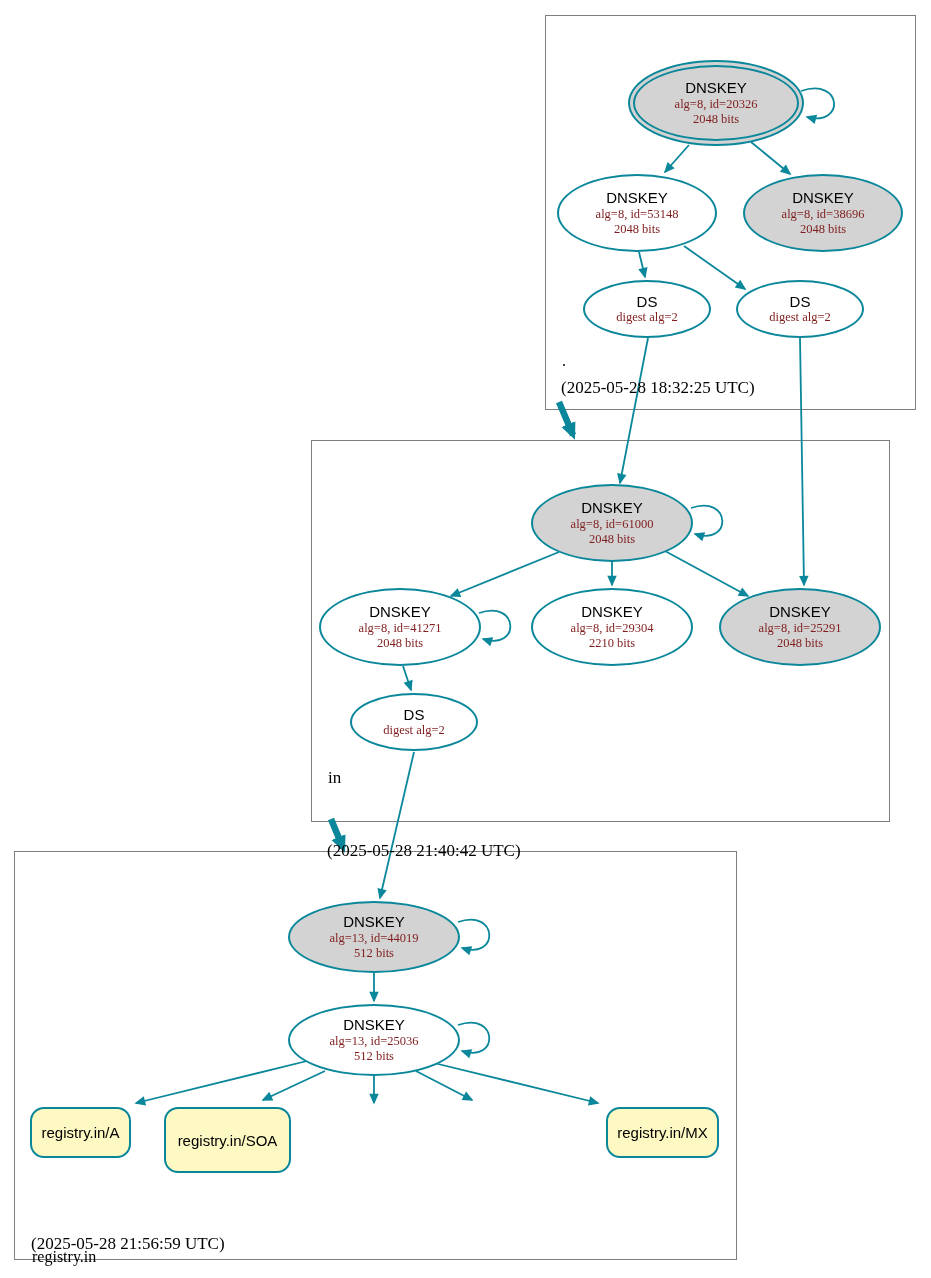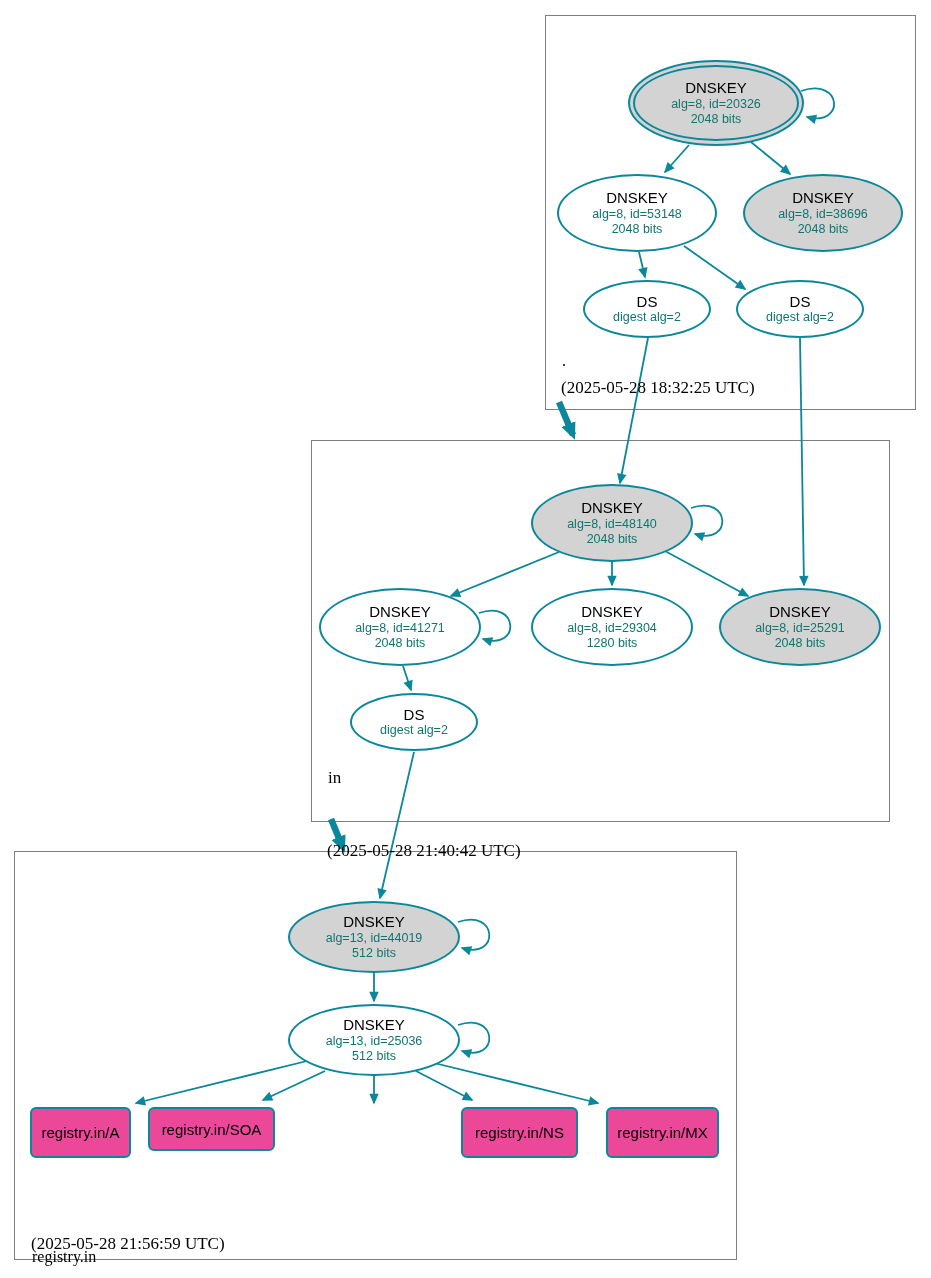--- a/index.html
+++ b/index.html
@@ -6,22 +6,22 @@
   .canvas{position:relative;width:931px;height:1278px;background:#ffffff;
           font-family:"Liberation Sans",sans-serif;overflow:hidden;}
   .zonebox{position:absolute;border:1px solid #7e7e7e;background:transparent;box-sizing:border-box;}
   svg.edges{position:absolute;left:0;top:0;width:931px;height:1278px;pointer-events:none;}
   .node{position:absolute;border:2.5px solid #0a879a;border-radius:50%;
         display:flex;flex-direction:column;align-items:center;justify-content:center;
         text-align:center;box-sizing:border-box;background:#ffffff;z-index:3;}
   .node.gray{background:#d3d3d3;}
   .node.double::before{content:"";position:absolute;inset:3px;border:2px solid #0a879a;border-radius:50%;}
   .nt{font-family:"Liberation Sans",sans-serif;font-size:15px;color:#000;line-height:1.15;z-index:1;}
-  .nd{font-family:Liberation Sans, sans-serif;font-size:12.5px;color:#0f766e;line-height:1.2;z-index:1;}
-  .rrset{position:absolute;border:2px solid #0a879a;border-radius:6px;background:#ec4899;
+  .nd{font-family:Liberation Serif, serif;font-size:12.5px;color:#7f1d1d;line-height:1.2;z-index:1;}
+  .rrset{position:absolute;border:2px solid #0a879a;border-radius:14px;background:#fef9c3;
          display:flex;align-items:center;justify-content:center;box-sizing:border-box;
          font-family:"Liberation Sans",sans-serif;font-size:15px;color:#000;z-index:3;}
   .zlabel{position:absolute;font-family:"Liberation Serif",serif;font-size:17px;color:#000;z-index:4;white-space:nowrap;}
 </style>
 </head>
 <body>
 
 <div class="canvas">
 
   <div class="zonebox" style="left:545px;top:15px;width:371px;height:395px"></div>
@@ -91,32 +91,32 @@
   </div>
   <div class="node" style="left:736px;top:280px;width:128px;height:58px">
     <div class="nt">DS</div>
     <div class="nd">digest alg=2</div>
   </div>
   <div class="zlabel" style="left:562px;top:352px;font-size:16px">.</div>
   <div class="zlabel" style="left:561px;top:378px">(2025-05-28 18:32:25 UTC)</div>
 
   <div class="node gray" style="left:531px;top:484px;width:162px;height:78px">
     <div class="nt">DNSKEY</div>
-    <div class="nd">alg=8, id=48140</div>
+    <div class="nd">alg=8, id=61000</div>
     <div class="nd">2048 bits</div>
   </div>
   <div class="node" style="left:319px;top:588px;width:162px;height:78px">
     <div class="nt">DNSKEY</div>
     <div class="nd">alg=8, id=41271</div>
     <div class="nd">2048 bits</div>
   </div>
   <div class="node" style="left:531px;top:588px;width:162px;height:78px">
     <div class="nt">DNSKEY</div>
     <div class="nd">alg=8, id=29304</div>
-    <div class="nd">1280 bits</div>
+    <div class="nd">2210 bits</div>
   </div>
   <div class="node gray" style="left:719px;top:588px;width:162px;height:78px">
     <div class="nt">DNSKEY</div>
     <div class="nd">alg=8, id=25291</div>
     <div class="nd">2048 bits</div>
   </div>
   <div class="node" style="left:350px;top:693px;width:128px;height:58px">
     <div class="nt">DS</div>
     <div class="nd">digest alg=2</div>
   </div>
@@ -127,19 +127,18 @@
     <div class="nt">DNSKEY</div>
     <div class="nd">alg=13, id=44019</div>
     <div class="nd">512 bits</div>
   </div>
   <div class="node" style="left:288px;top:1004px;width:172px;height:72px">
     <div class="nt">DNSKEY</div>
     <div class="nd">alg=13, id=25036</div>
     <div class="nd">512 bits</div>
   </div>
   <div class="rrset" style="left:30px;top:1107px;width:101px;height:51px">registry.in/A</div>
-  <div class="rrset" style="left:148px;top:1107px;width:127px;height:44px">registry.in/SOA</div>
-  <div class="rrset" style="left:461px;top:1107px;width:117px;height:51px">registry.in/NS</div>
+  <div class="rrset" style="left:164px;top:1107px;width:127px;height:66px">registry.in/SOA</div>
   <div class="rrset" style="left:606px;top:1107px;width:113px;height:51px">registry.in/MX</div>
   <div class="zlabel" style="left:32px;top:1248px;font-size:16px">registry.in</div>
   <div class="zlabel" style="left:31px;top:1234px">(2025-05-28 21:56:59 UTC)</div>
 
 </div>
 
 </body></html>

